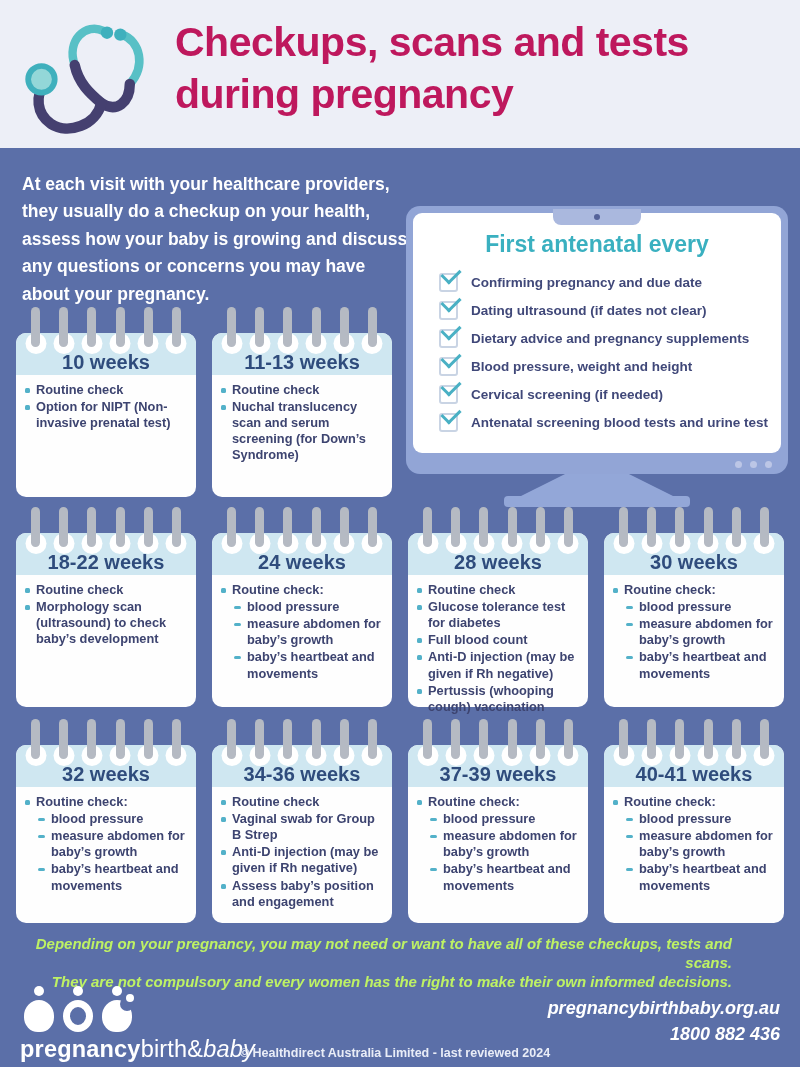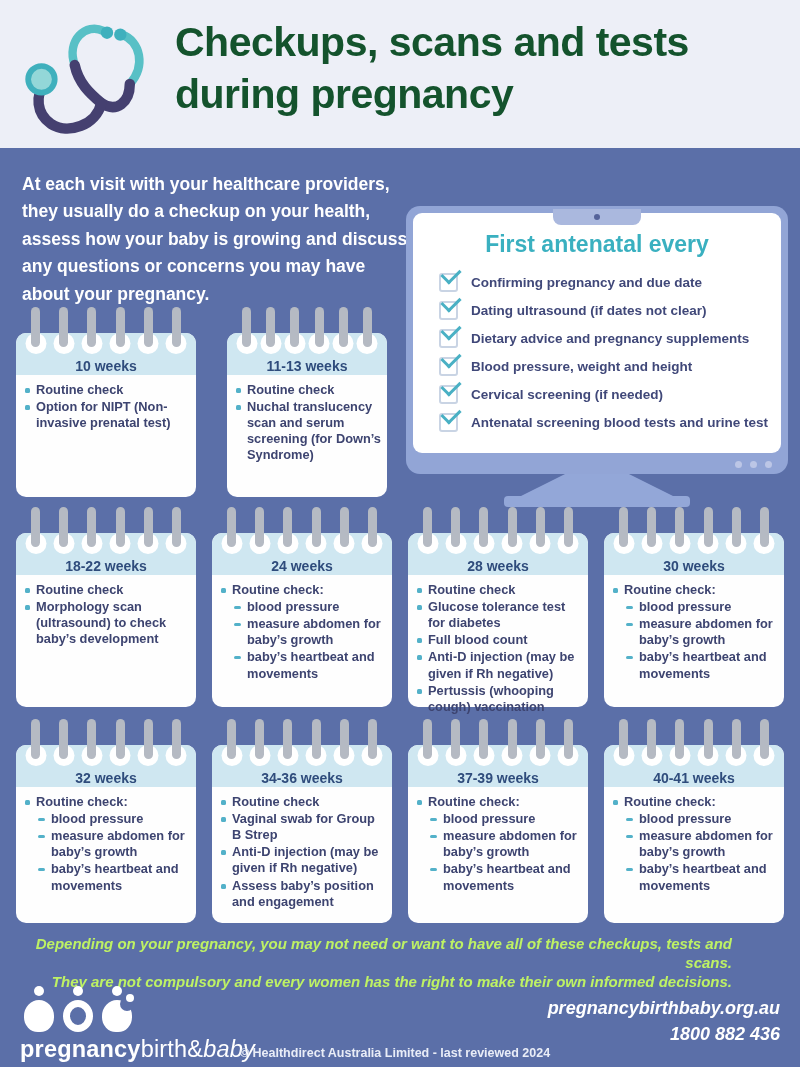--- a/index.html
+++ b/index.html
@@ -8,21 +8,21 @@
     position:relative; width:800px; height:1067px; overflow:hidden;
     background:#5b6fa8;
     font-family:"Liberation Sans","DejaVu Sans",sans-serif;
   }
   
   .hdr { position:absolute; left:0; top:0; width:800px; height:148px; background:#edeff7; }
   .hdr svg { position:absolute; left:12px; top:6px; }
   .hdr h1 {
     position:absolute; left:175px; top:16px;
     font-size:41px; line-height:1.27; font-weight:700; letter-spacing:-0.5px;
-    color:#14532d;
+    color:#be185d;
   }
   
   .intro {
     position:absolute; left:22px; top:171px; width:388px;
     color:#ffffff; font-size:17.5px; line-height:1.57; font-weight:600;
   }
   
   .monitor { position:absolute; left:406px; top:206px; width:382px; }
   .m-frame { position:relative; background:#92a5d6; border-radius:14px; padding:7px 7px 21px; }
   .m-tab {
@@ -54,21 +54,21 @@
   .rings { position:absolute; left:15px; right:15px; top:-26px; display:flex; justify-content:space-between; z-index:2; }
   .ring { position:relative; width:9px; height:40px; background:#b5bac3; border-radius:5px; }
   .ring::before {
     content:""; position:absolute; left:50%; bottom:-7px; transform:translateX(-50%);
     width:21px; height:21px; border-radius:50%; background:#fff; z-index:-1;
   }
   .card-h {
     height:42px; background:#cfe7f1; border-radius:10px 10px 0 0;
     display:flex; align-items:flex-end; justify-content:center;
   }
-  .card-h h3 { color:#2f4c7c; font-size:14px; font-weight:700; margin-bottom:1px; }
+  .card-h h3 { color:#2f4c7c; font-size:20px; font-weight:700; margin-bottom:1px; }
   .card-b { padding:7px 6px 4px 7px; }
   .card-b ul { list-style:none; }
   .card-b li { position:relative; padding-left:13px; color:#3d4470; font-size:12.8px; font-weight:600; line-height:1.26; margin-bottom:1px; }
   .card-b li::before { content:""; position:absolute; left:2px; top:6px; width:5px; height:5px; border-radius:1.5px; background:#53b1c9; }
   .card-b li.sub { margin-left:15px; }
   .card-b li.sub::before { width:7px; height:3px; border-radius:2px; top:7px; left:0; }
   
   .note {
     position:absolute; left:0; top:934px; width:732px; text-align:right;
     color:#bef264; font-size:15px; font-style:italic; font-weight:700; line-height:1.27;
@@ -164,21 +164,21 @@
         <div class="card-h">
           <h3>10 weeks</h3>
         </div>
         <div class="card-b">
           <ul>
             <li>Routine check</li>
             <li>Option for NIPT (Non-invasive prenatal test)</li>
           </ul>
         </div>
       </div>
-      <div class="card" style="left: 212px; top: 333px; width: 160px; height: 164px; margin-left: 15px;">
+      <div class="card" style="left: 212px; top: 333px; width: 180px; height: 164px;">
         <div class="rings">
           <span class="ring"></span>
           <span class="ring"></span>
           <span class="ring"></span>
           <span class="ring"></span>
           <span class="ring"></span>
           <span class="ring"></span>
         </div>
         <div class="card-h">
           <h3>11-13 weeks</h3>

